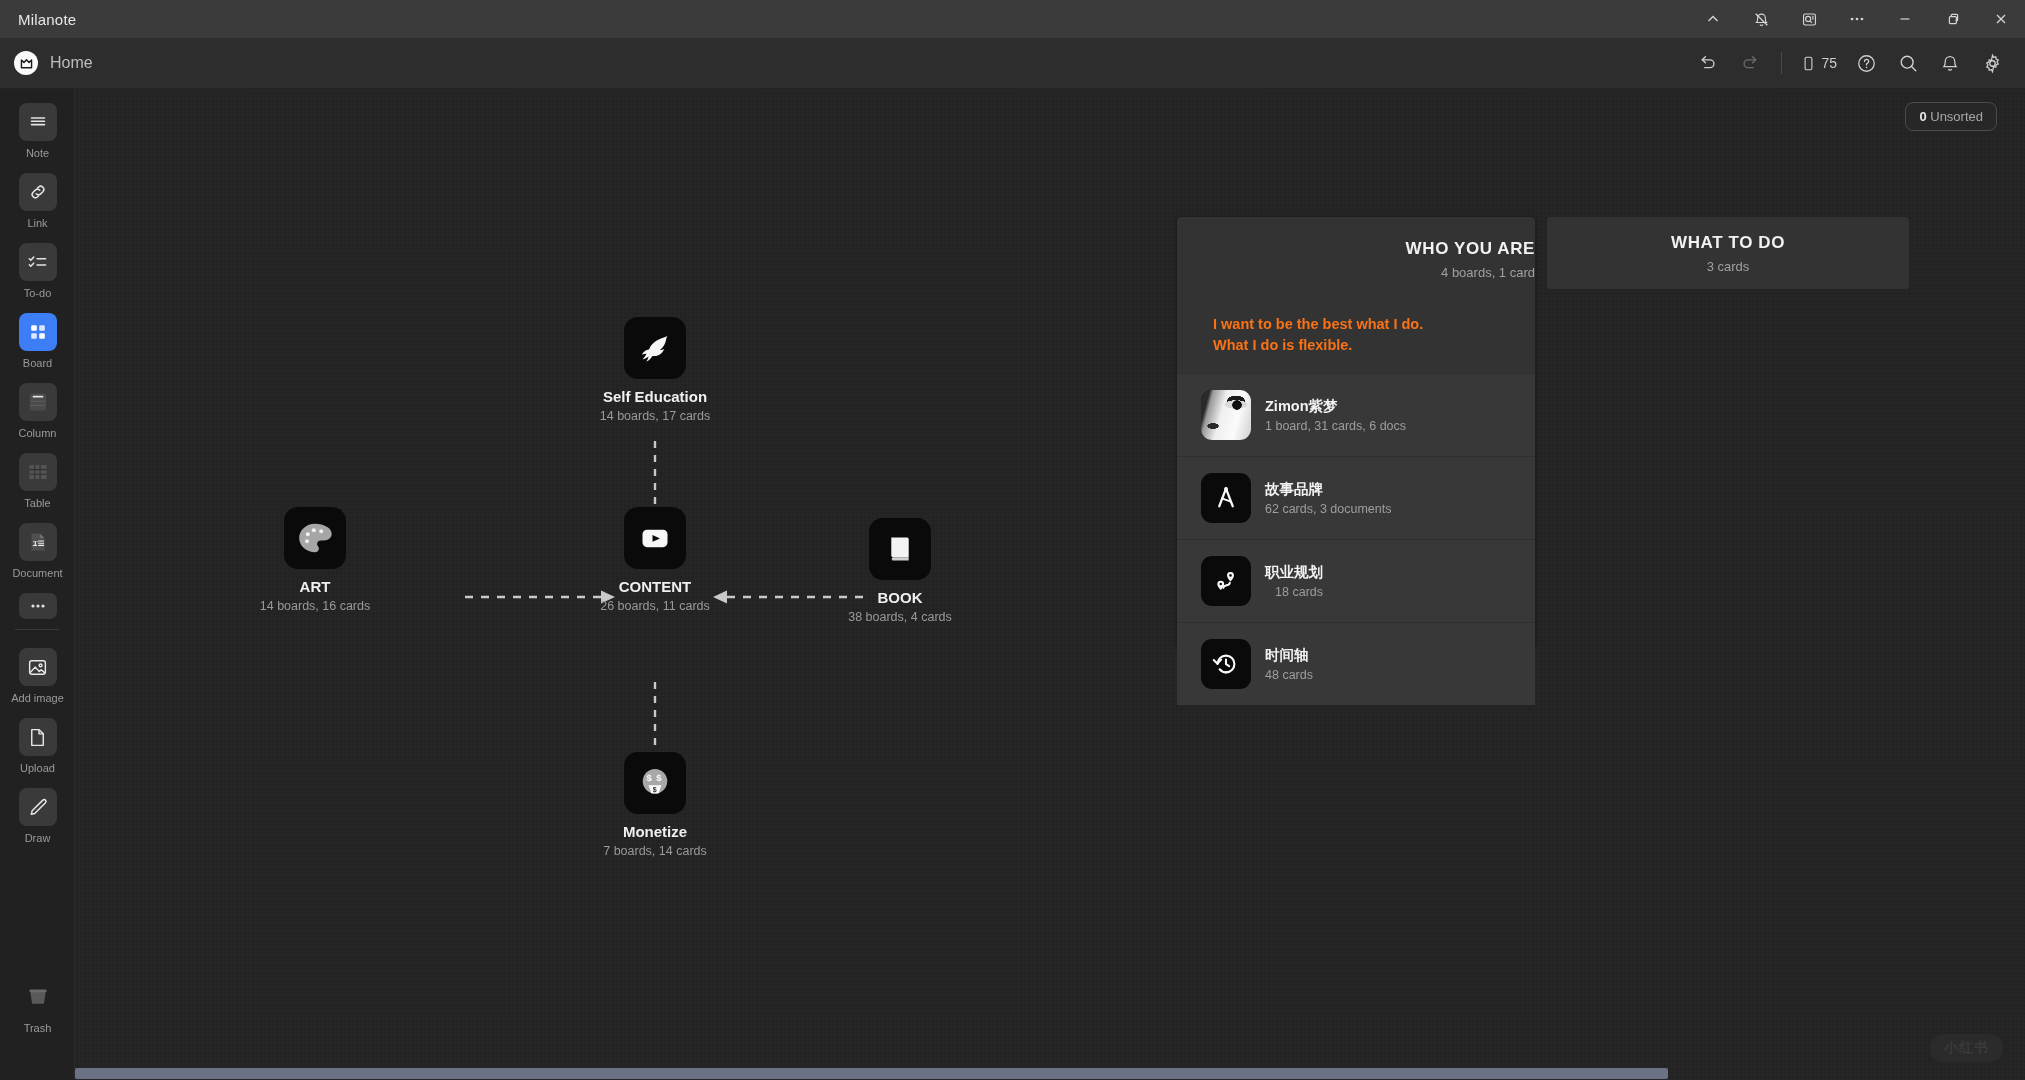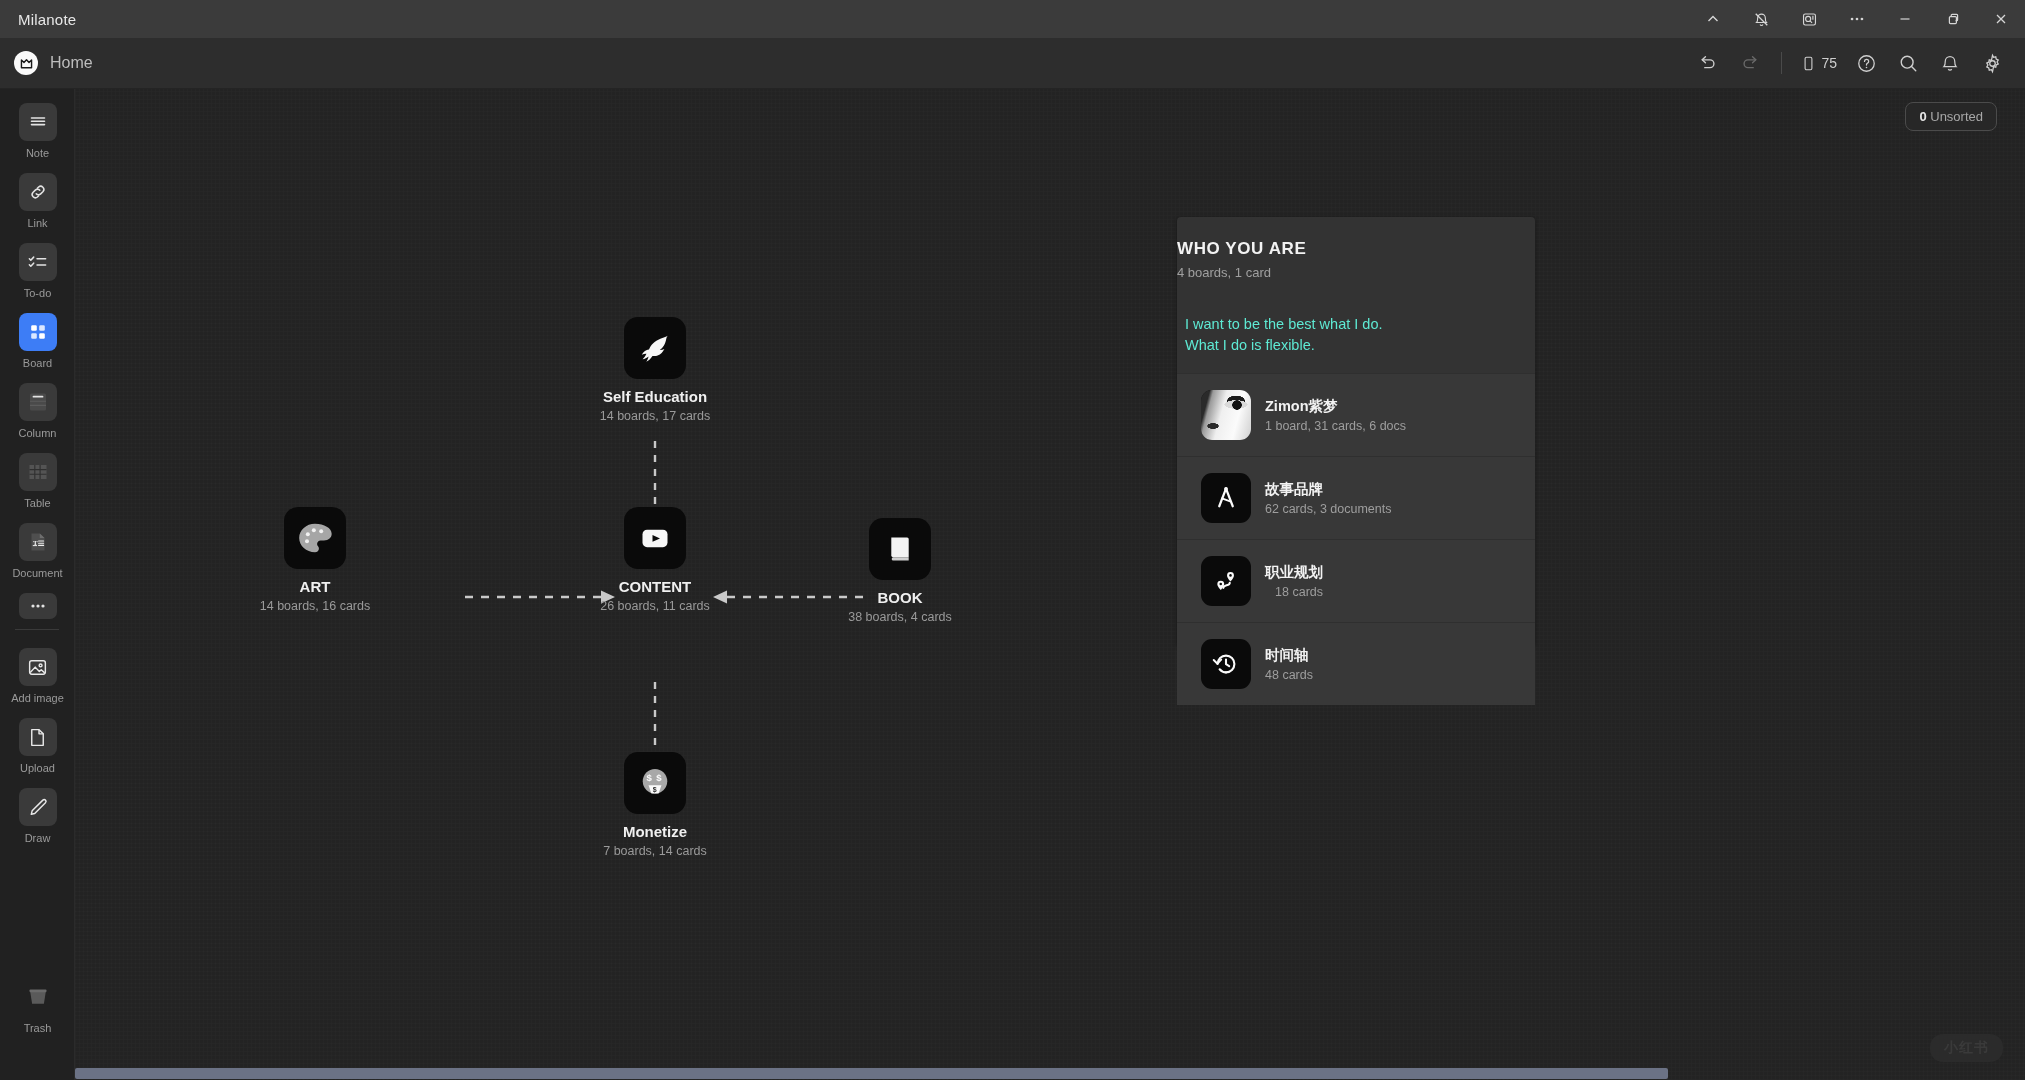--- a/index.html
+++ b/index.html
@@ -107,25 +107,25 @@
 
   
   .conn { position: absolute; }
 
   
   .panel-who {
     position: absolute; left: 1102px; top: 128px; width: 358px; height: 429px;
     background: #333333; border-radius: 4px;
     box-shadow: 0 1px 4px rgba(0,0,0,.4);
   }
-  .panel-head { padding-top: 22px; text-align: left; }
+  .panel-head { padding-top: 22px; text-align: right; }
   .panel-title { color: #f2f2f2; font-size: 17px; font-weight: 700; letter-spacing: .6px; }
   .panel-sub { margin-top: 6px; color: #a0a0a0; font-size: 13px; }
   .quote {
-    margin: 34px 8px 0; color: #5eead4; font-size: 14.5px; font-weight: 400; line-height: 1.42;
+    margin: 34px 36px 0; color: #f97316; font-size: 14.5px; font-weight: 700; line-height: 1.42;
   }
   .rowlist { margin-top: 18px; }
   .row {
     display: flex; align-items: center; gap: 14px;
     height: 83px; padding: 0 24px;
     background: #383838; border-top: 1px solid #2f2f2f; cursor: pointer;
   }
   .row-ico {
     width: 50px; height: 50px; border-radius: 11px; background: #0a0a0a;
     display: flex; align-items: center; justify-content: center; flex: 0 0 auto;
@@ -564,19 +564,23 @@
         </div>
         <div class="row-txt">
           <div class="row-title">时间轴</div>
           <div class="row-sub">48 cards</div>
         </div>
       </div>
 
     </div>
   </div>
 
+  <div class="panel-what">
+    <div class="panel-title">WHAT TO DO</div>
+    <div class="panel-sub">3 cards</div>
+  </div>
 
   <div class="watermark">小红书</div>
 
   <div class="hscroll">
     <div class="hscroll-thumb"></div>
   </div>
 </div>
 
 </body></html>

